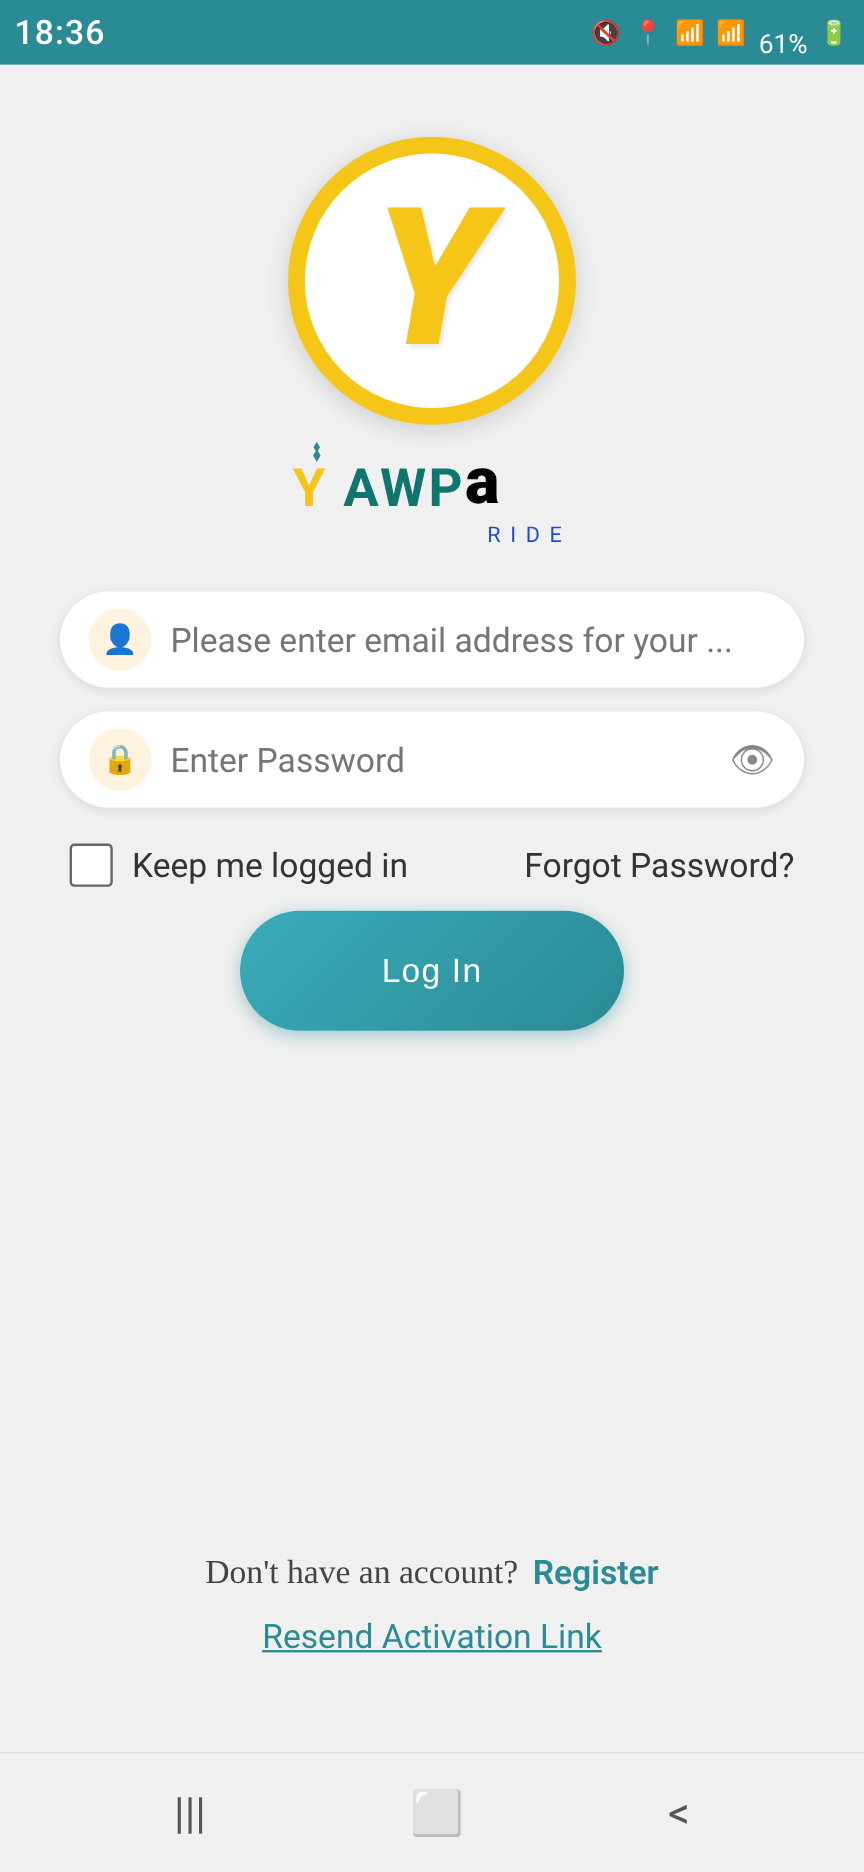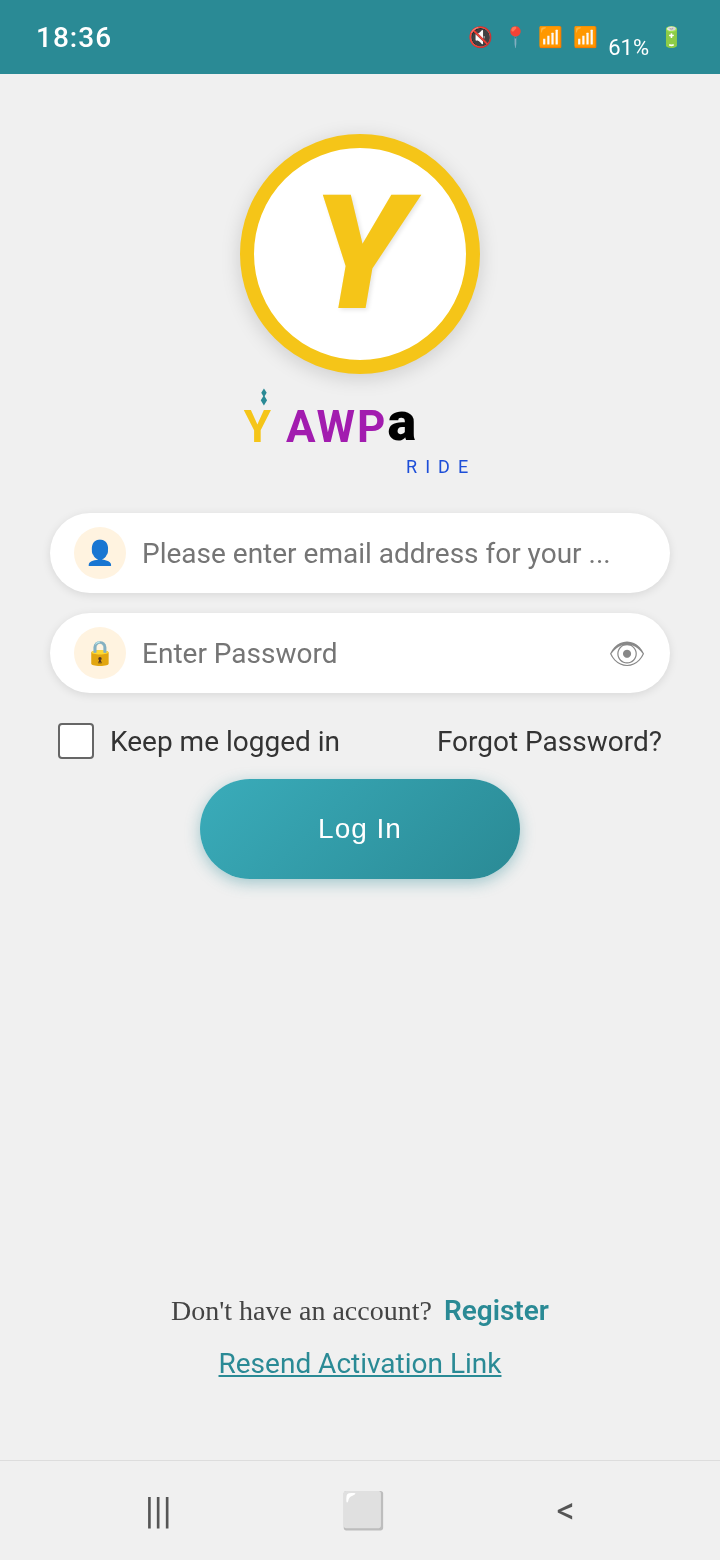--- a/index.html
+++ b/index.html
@@ -9,26 +9,26 @@
       min-height: 1560px;
       background: #f0f0f0;
       font-family: 'Roboto', Arial, sans-serif;
       display: flex;
       flex-direction: column;
     }
 
     
     .status-bar {
       width: 100%;
-      height: 74px;
+      height: 54px;
       background: #2a8a95;
       display: flex;
       align-items: center;
       justify-content: space-between;
-      padding: 0 36px;
+      padding: 0 12px;
       flex-shrink: 0;
     }
     .status-time {
       color: white;
       font-size: 28px;
       font-weight: 500;
       letter-spacing: 1px;
     }
     .status-icons {
       display: flex;
@@ -107,21 +107,21 @@
       content: '⬧';
       position: absolute;
       top: -16px;
       left: 50%;
       transform: translateX(-50%);
       font-size: 12px;
       color: #2a8a95;
     }
 
     .logo-awp {
-      color: #a21caf;
+      color: #0f766e;
     }
 
     .logo-a-black {
       color: black;
       font-size: 54px;
       font-weight: 900;
     }
 
     .logo-ride {
       color: #1d4ed8;

